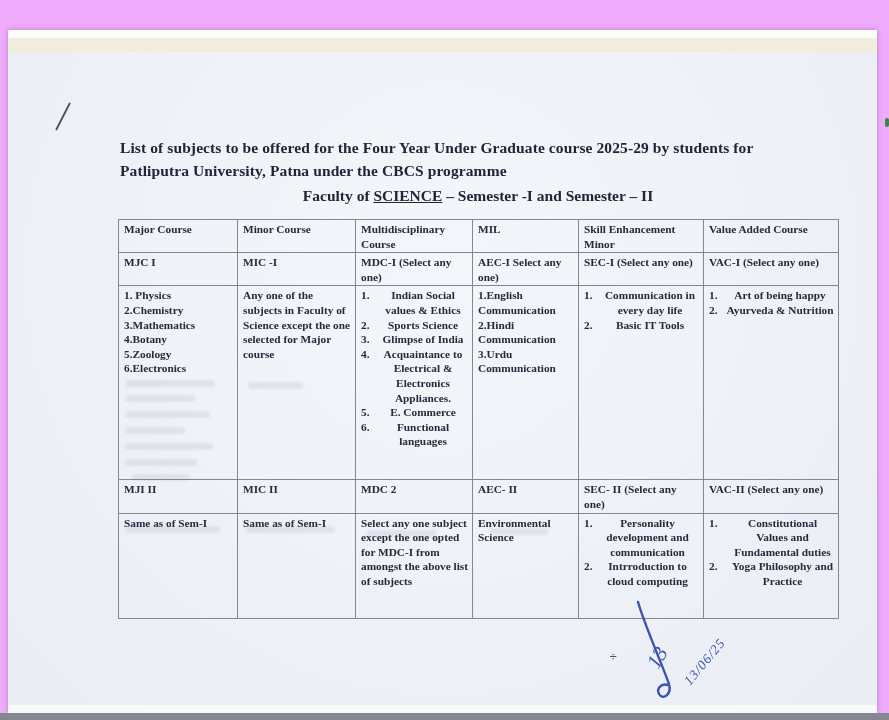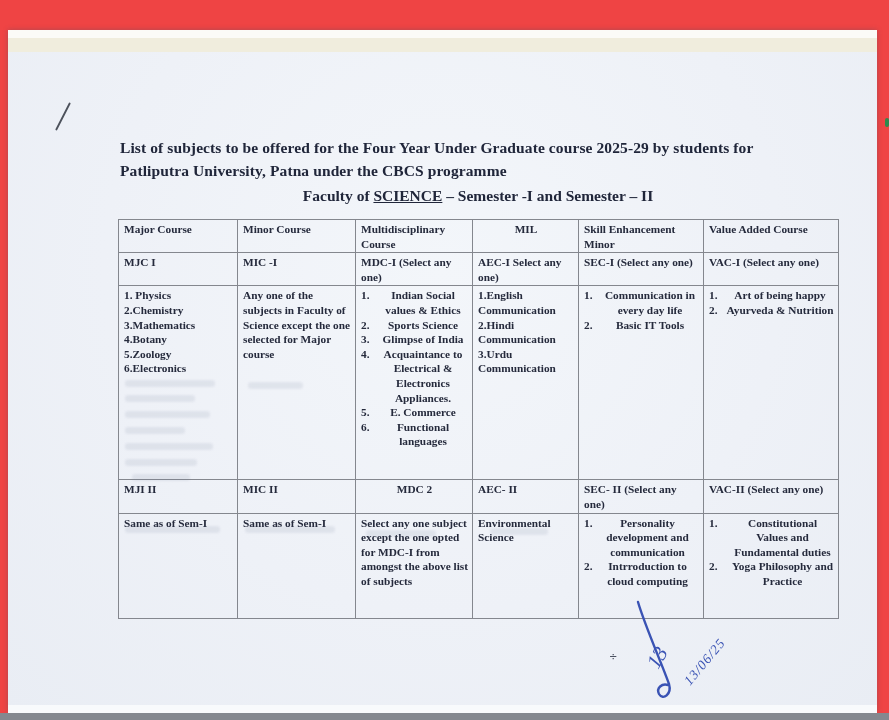--- a/index.html
+++ b/index.html
@@ -2,21 +2,21 @@
 <html><head>
 <meta charset="utf-8">
 <style>
   * { margin:0; padding:0; box-sizing:border-box; }
   html,body { width:889px; height:720px; }
   body {
     font-family:"Liberation Serif", serif;
     background:#e9edf3;
     overflow:hidden;
   }
-  .stage { position:relative; width:889px; height:720px; background:#ef4444; overflow:hidden; }
+  .stage { position:relative; width:889px; height:720px; background:#f0abfc; overflow:hidden; }
   .bottom-band { position:absolute; left:0; top:713px; width:889px; height:7px; background:#84888f; }
   .green-mark { position:absolute; right:0px; top:118px; width:4px; height:9px; background:#2f8a4d; border-radius:2px; }
 
   .page {
     position:absolute; left:8px; top:30px; width:869px; height:683px;
     background: radial-gradient(ellipse at 50% 35%, #f3f6fa 0%, #eef1f7 55%, #e9edf4 100%);
     box-shadow: 0 0 5px rgba(70,80,100,.38);
   }
   .strip-white { position:absolute; left:0; top:0; width:100%; height:8px; background:#fbfbf7; }
   .strip-cream { position:absolute; left:0; top:8px; width:100%; height:14px; background:#f0edda; opacity:.92; }
@@ -38,21 +38,21 @@
     position:absolute; left:110px; top:189px; width:720px;
     border-collapse:collapse; table-layout:fixed;
     font-size:11.3px; font-weight:bold; color:#252a3c; line-height:14.6px;
   }
   .grid td { border:1px solid #84878e; vertical-align:top; padding:2px 4px 1px 5px; overflow:hidden; }
   tr.r-head  { height:31px; }
   tr.r-code  { height:31px; }
   tr.r-body1 { height:194px; }
   tr.r-code2 { height:32px;margin-left:24px; }
   tr.r-body2 { height:105px; }
-  .ctr { text-align:center; }
+  .ctr { }
 
   .nl { display:flex; }
   .nl .n { flex:0 0 17px; }
   .nl.tight .n { flex:0 0 12px; }
   .nl.wide .n { flex:0 0 22px; }
   .nl .t { flex:1;text-align:center; }
 
   .ghost { position:absolute; background:#6e7b96; opacity:.12; filter:blur(1.3px); border-radius:3px; height:7px; }
 
   .signature { position:absolute; left:604px; top:568px; width:180px; height:118px; overflow:visible; }

